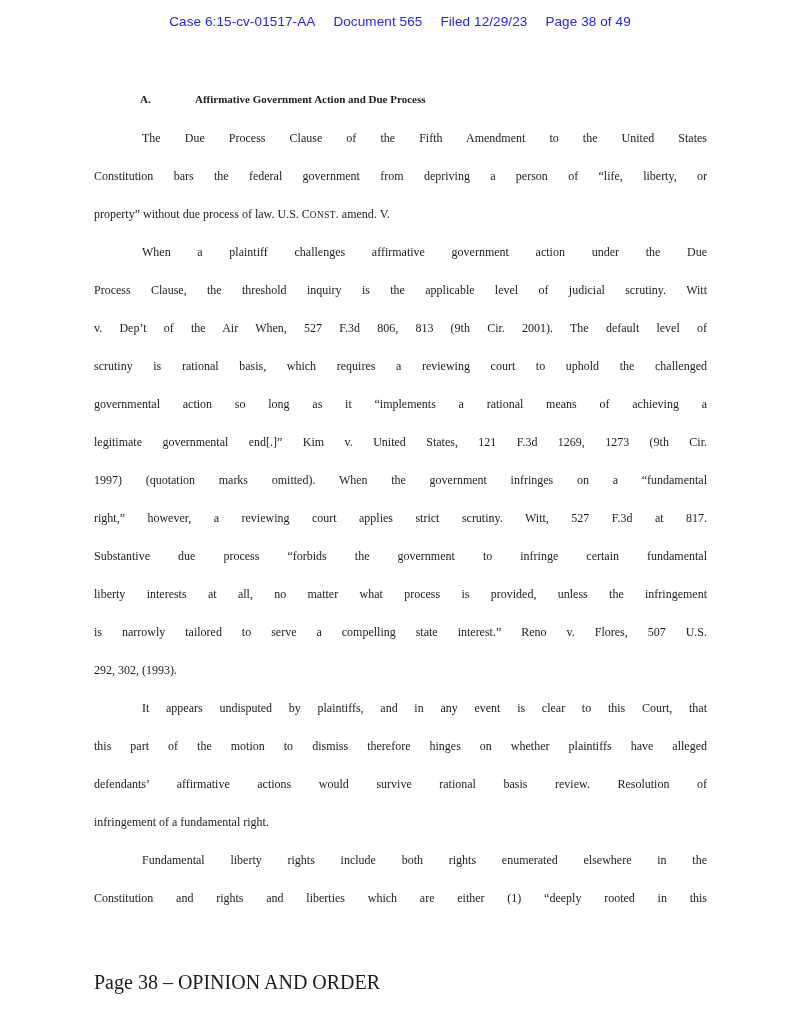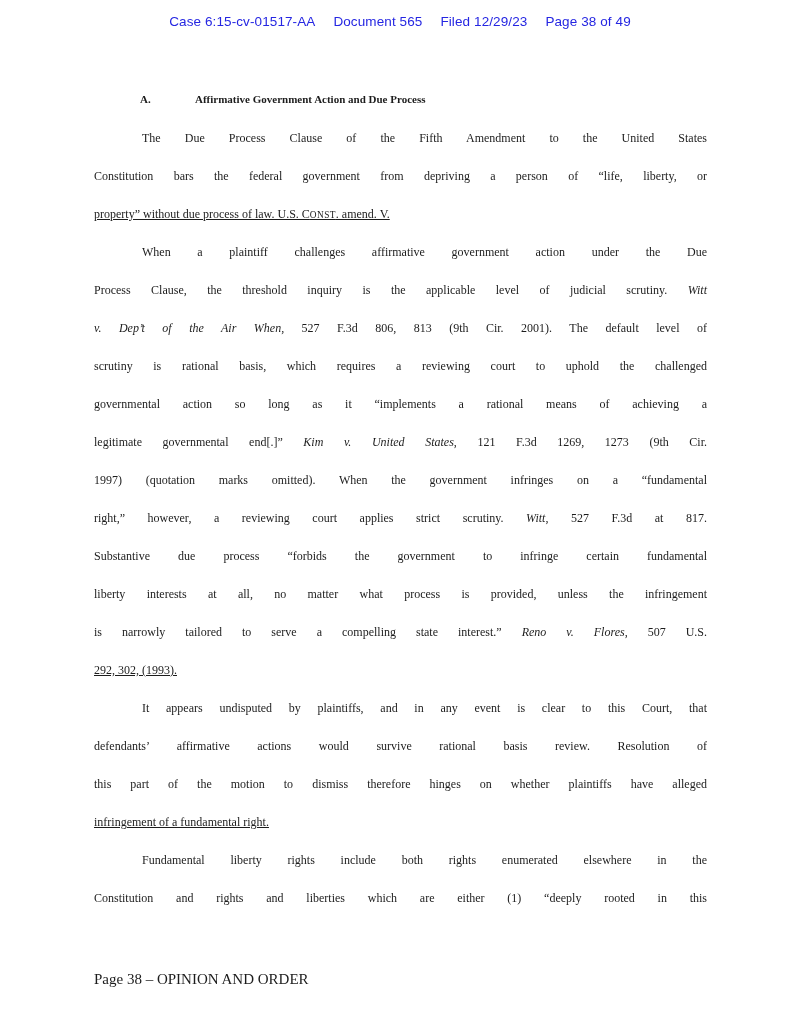--- a/index.html
+++ b/index.html
@@ -47,29 +47,29 @@
   }
   .paragraph { margin: 0; }
   .line {
     height: 38px;
     line-height: 38px;
     font-size: 12px;
     text-align: justify;
     white-space: nowrap;
   }
   .line.just   { text-align-last: justify; white-space: normal; }
-  .line.nojust { text-align-last: left; text-decoration: underline; }
+  .line.nojust { text-align-last: left; }
   .line.indent { text-indent: 48px; }
-  .it { font-style: italic; }
+  .it { }
   .sc { font-size: 0.78em; letter-spacing: 0.4px; }
   .footer {
     position: absolute;
     left: 94px;
     top: 971px;
-    font-size: 15px;
+    font-size: 20px;
   }
 </style>
 </head>
 <body>
 
 <div class="page" style="color: rgb(28, 28, 28); background: rgb(255, 255, 255);">
 
   <div class="stamp" style="color: rgb(37, 38, 226);">
     <span>Case 6:15-cv-01517-AA</span><span>Document 565</span><span>Filed 12/29/23</span><span>Page 38 of 49</span>
   </div>
@@ -93,22 +93,22 @@
           <div class="line just"><span>legitimate governmental end[.]”  </span><span class="it">Kim v. United States</span><span>, 121 F.3d 1269, 1273 (9th Cir.</span></div>
           <div class="line just"><span>1997) (quotation marks omitted).  When the government infringes on a “fundamental</span></div>
           <div class="line just"><span>right,” however, a reviewing court applies strict scrutiny.  </span><span class="it">Witt</span><span>, 527 F.3d at 817.</span></div>
           <div class="line just"><span>Substantive due process “forbids the government to infringe certain fundamental</span></div>
           <div class="line just"><span>liberty interests at all, no matter what process is provided, unless the infringement</span></div>
           <div class="line just"><span>is narrowly tailored to serve a compelling state interest.”  </span><span class="it">Reno v. Flores</span><span>, 507 U.S.</span></div>
           <div class="line nojust"><span>292, 302, (1993).</span></div>
         </div>
         <div class="paragraph">
           <div class="line indent just"><span>It appears undisputed by plaintiffs, and in any event is clear to this Court, that</span></div>
+          <div class="line just"><span>this part of the motion to dismiss therefore hinges on whether plaintiffs have alleged</span></div>
           <div class="line just"><span>defendants’ affirmative actions would survive rational basis review.  Resolution of</span></div>
-          <div class="line just"><span>this part of the motion to dismiss therefore hinges on whether plaintiffs have alleged</span></div>
           <div class="line nojust"><span>infringement of a fundamental right.</span></div>
         </div>
         <div class="paragraph">
           <div class="line indent just"><span>Fundamental liberty rights include both rights enumerated elsewhere in the</span></div>
           <div class="line just"><span>Constitution and rights and liberties which are either (1) “deeply rooted in this</span></div>
         </div>
       </div>
   </div>
 
   <div class="footer">Page 38 – OPINION AND ORDER</div>

